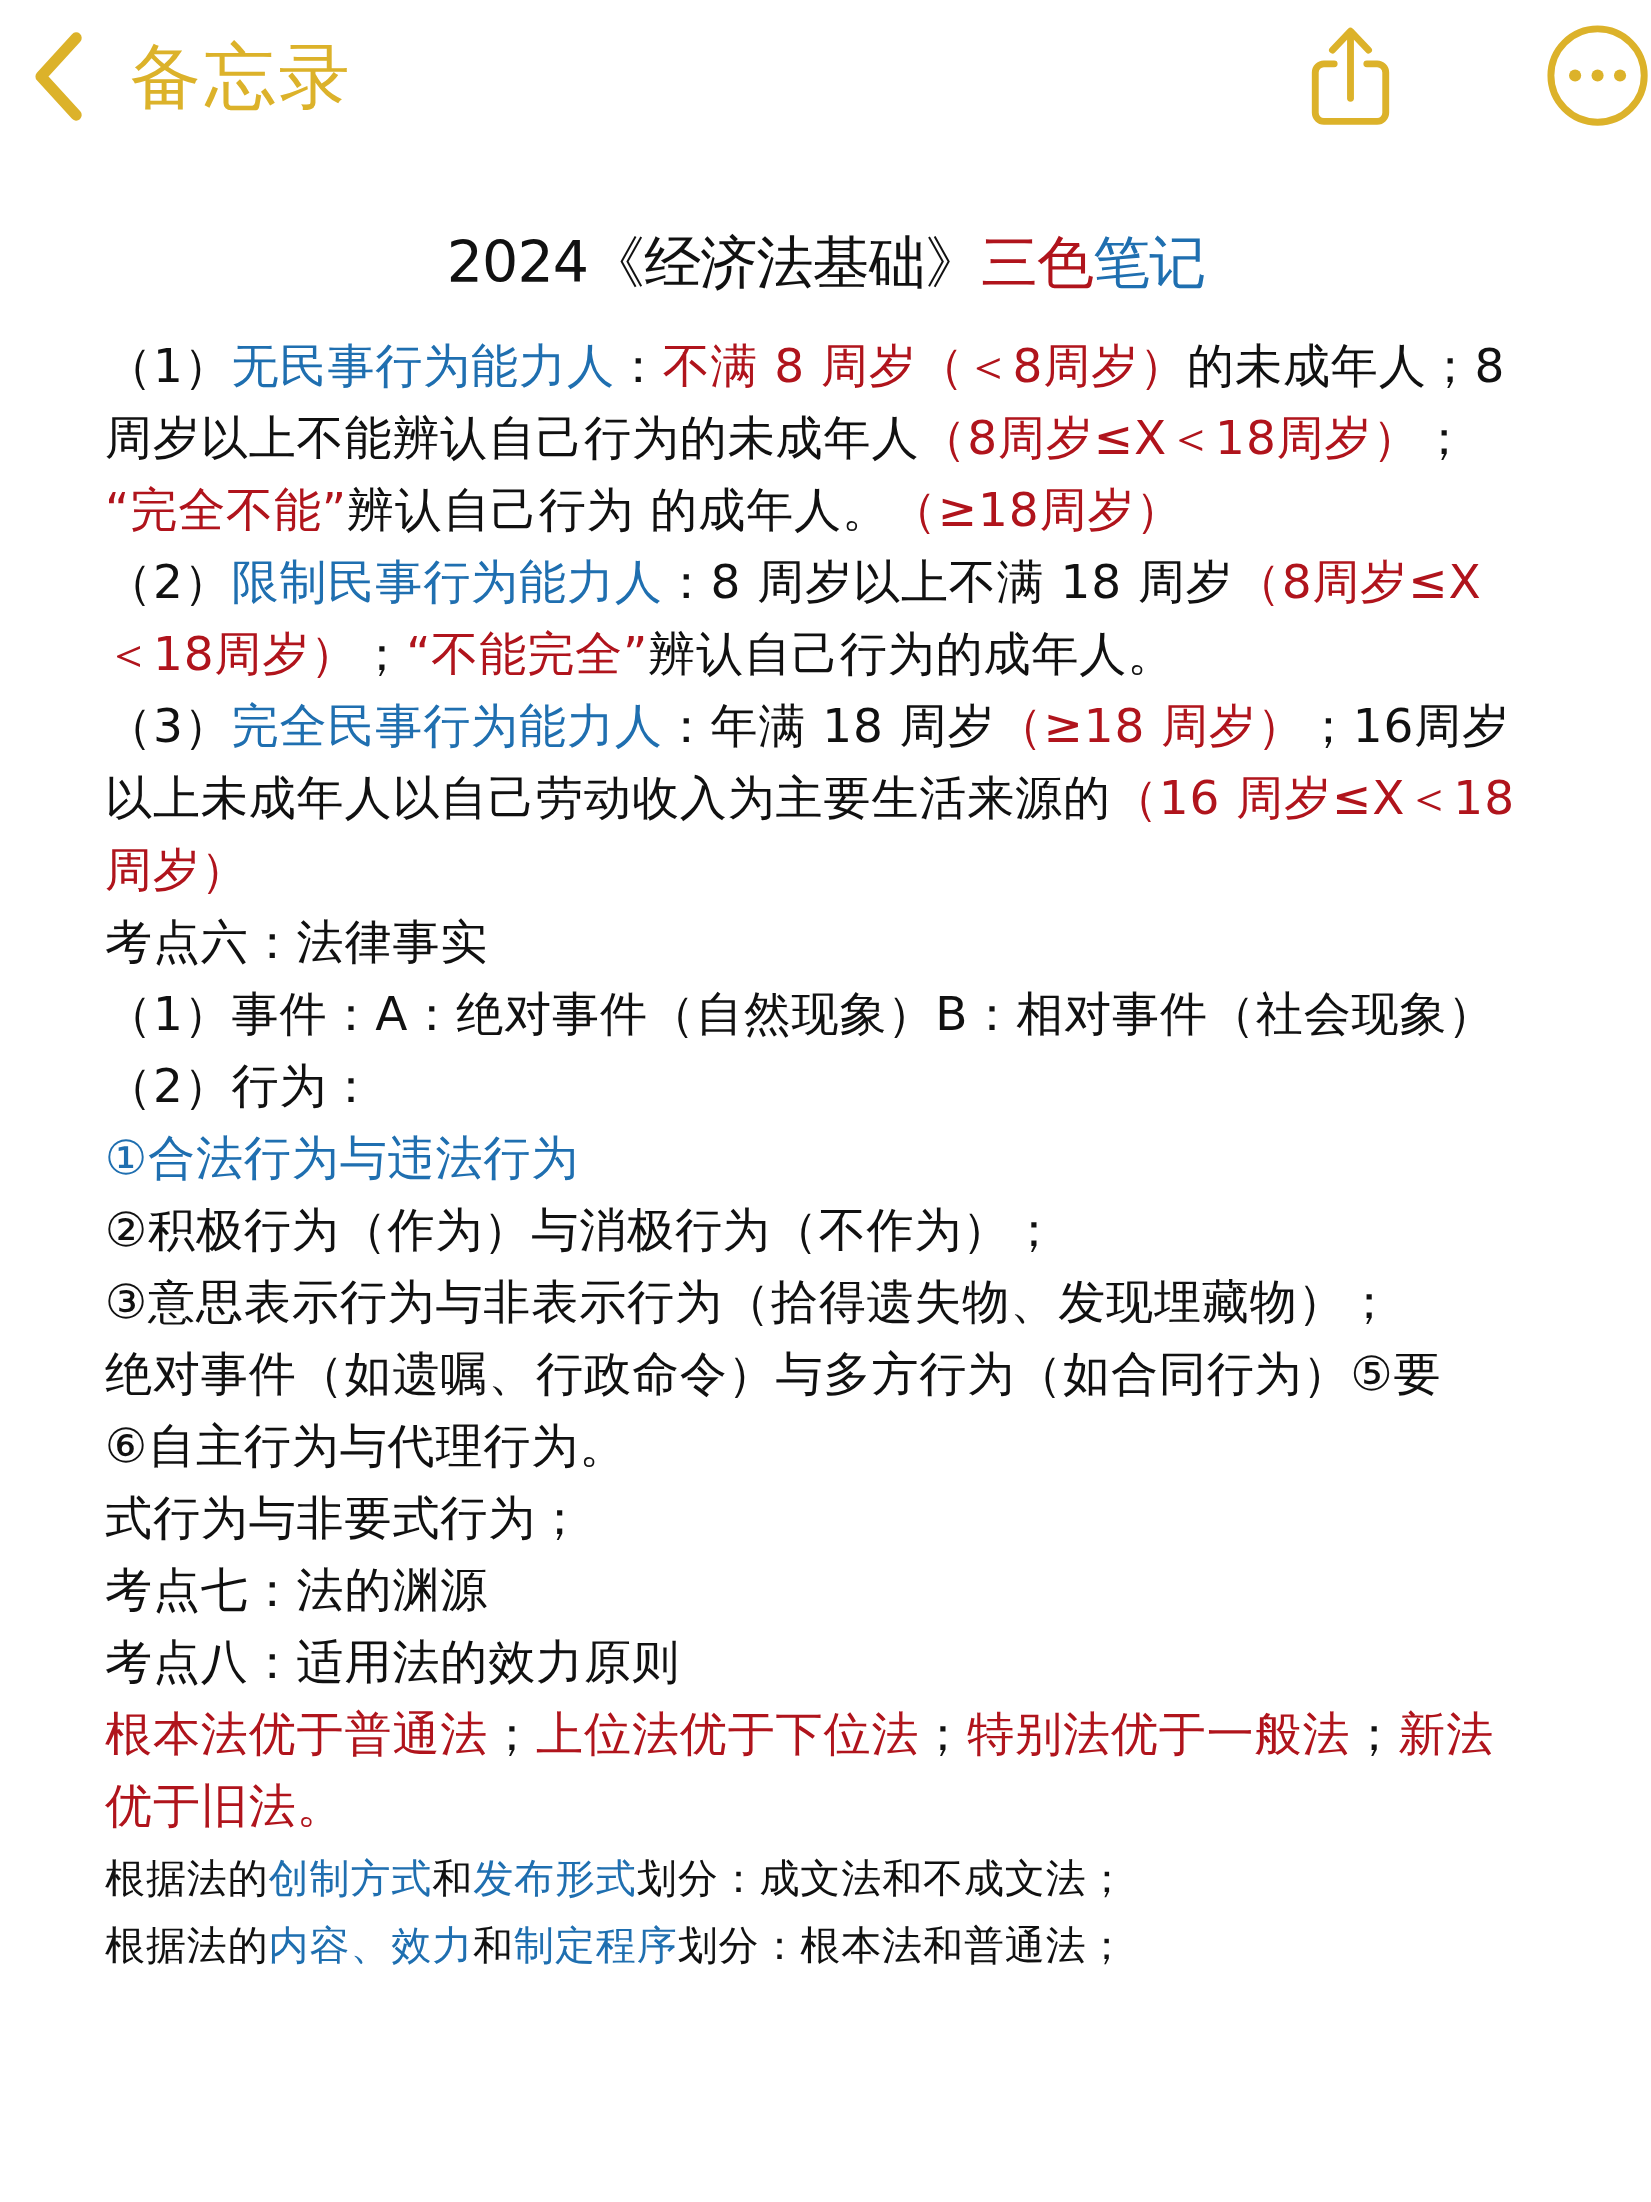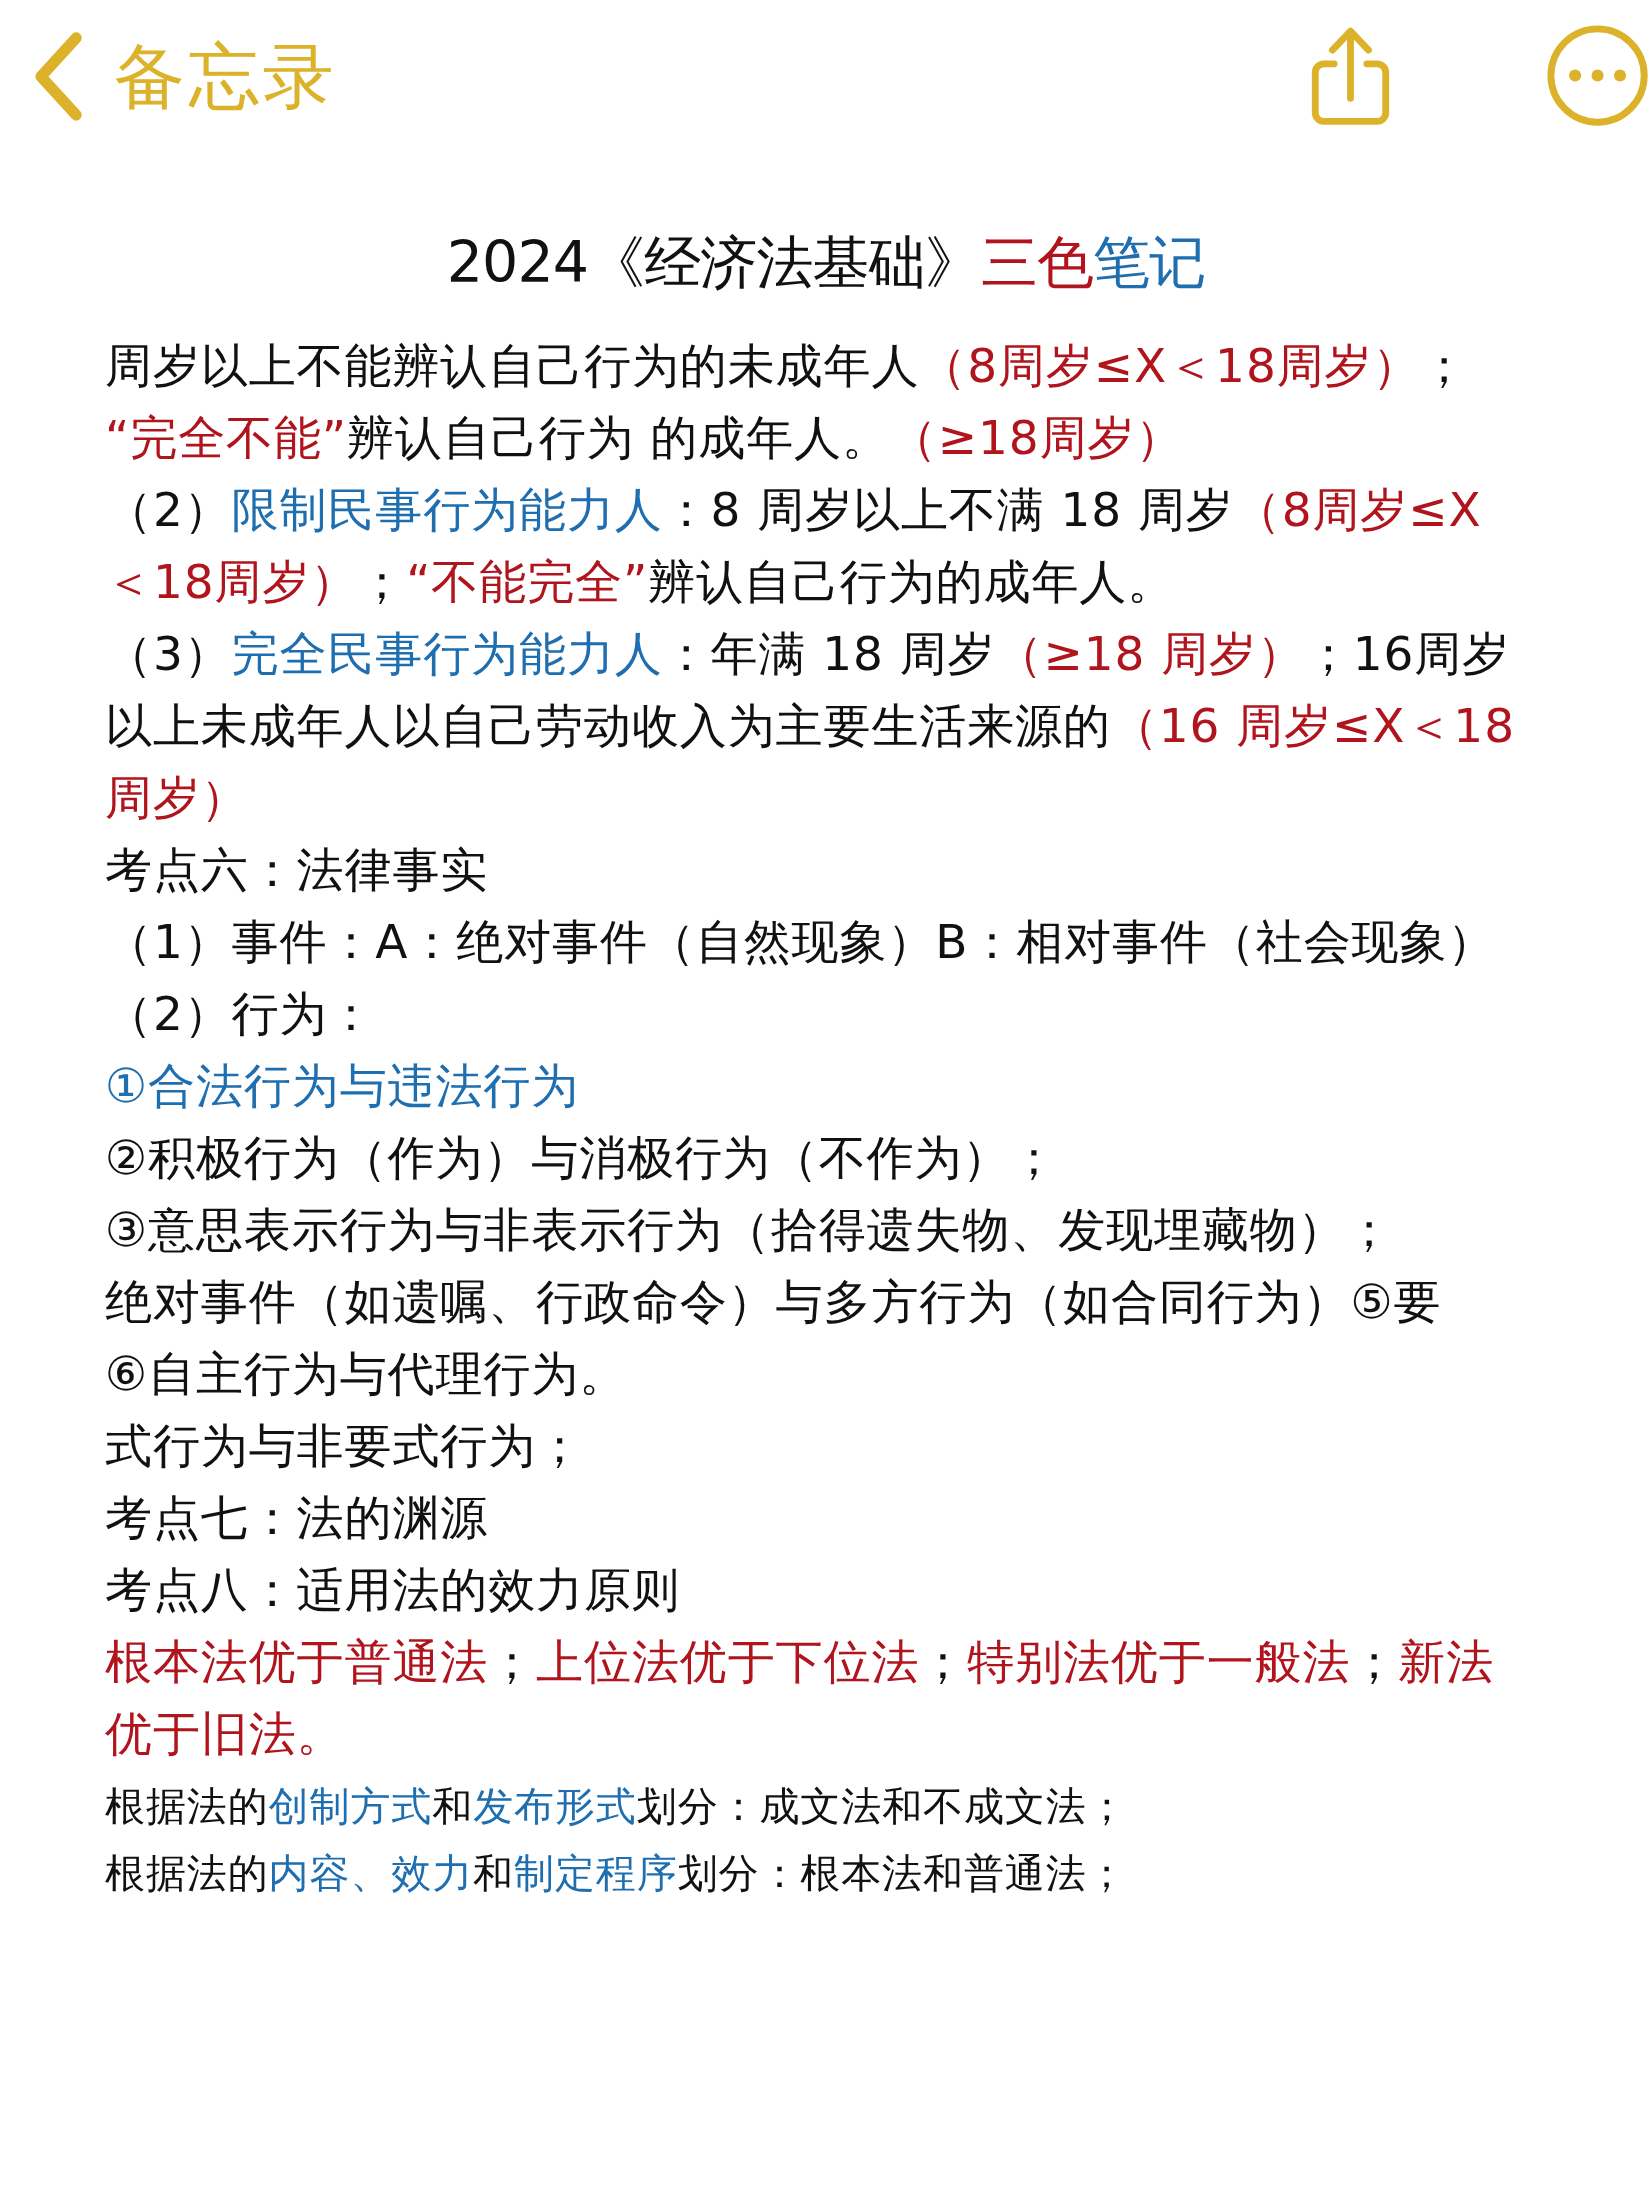--- a/index.html
+++ b/index.html
@@ -12,21 +12,21 @@
   }
   .nav {
     position: absolute; left: 0; top: 0; width: 1652px; height: 146px;
   }
   .back-btn {
     position: absolute; left: 29px; top: 29px; height: 95px;
     display: flex; align-items: center; cursor: pointer;
   }
   .back-btn svg { width: 60px; height: 95px; }
   .back-label {
-    font-size: 71px; color: var(--gold); margin-left: 25px; letter-spacing: 3.4px;
+    font-size: 71px; color: var(--gold); margin-left: 41px; letter-spacing: 3.4px;
     line-height: 1;
   }
   .icon-btn { position: absolute; cursor: pointer; }
   .share-btn { left: 1303px; top: 13.8px; width: 95px; height: 116px; }
   .more-btn { left: 1544px; top: 22.4px; width: 108px; height: 108px; }
 
   .title {
     position: absolute; left: 0; top: 168px; width: 1652px;
     text-align: center; font-size: 57px; line-height: 112px;
     font-weight: 500; letter-spacing: -0.9px;
@@ -73,20 +73,21 @@
       <circle cx="88" cy="62" r="7" fill="#dcb22a"></circle>
     </svg>
   </div>
 </div>
 
 <h1 class="title">
   <span>2024《经济法基础》</span><span class="t-red">三色</span><span class="t-blue">笔记</span>
 </h1>
 
 <div class="note-body" id="note-body">
+    <div class="line"><span>（1）</span><span class="blue">无民事行为能力人</span><span>：</span><span class="red">不满 8 周岁（＜8周岁）</span><span>的未成年人；8</span></div>
     <div class="line"><span>周岁以上不能辨认自己行为的未成年人</span><span class="red">（8周岁≤X＜18周岁）</span><span>；</span></div>
     <div class="line"><span class="red">“完全不能”</span><span>辨认自己行为 的成年人。</span><span class="red">（≥18周岁）</span></div>
     <div class="line"><span>（2）</span><span class="blue">限制民事行为能力人</span><span>：8 周岁以上不满 18 周岁</span><span class="red">（8周岁≤X</span></div>
     <div class="line"><span class="red">＜18周岁）</span><span>；</span><span class="red">“不能完全”</span><span>辨认自己行为的成年人。</span></div>
     <div class="line"><span>（3）</span><span class="blue">完全民事行为能力人</span><span>：年满 18 周岁</span><span class="red">（≥18 周岁）</span><span>；16周岁</span></div>
     <div class="line"><span>以上未成年人以自己劳动收入为主要生活来源的</span><span class="red">（16 周岁≤X＜18</span></div>
     <div class="line"><span class="red">周岁）</span></div>
     <div class="line"><span>考点六：法律事实</span></div>
     <div class="line"><span>（1）事件：A：绝对事件（自然现象）B：相对事件（社会现象）</span></div>
     <div class="line"><span>（2）行为：</span></div>

